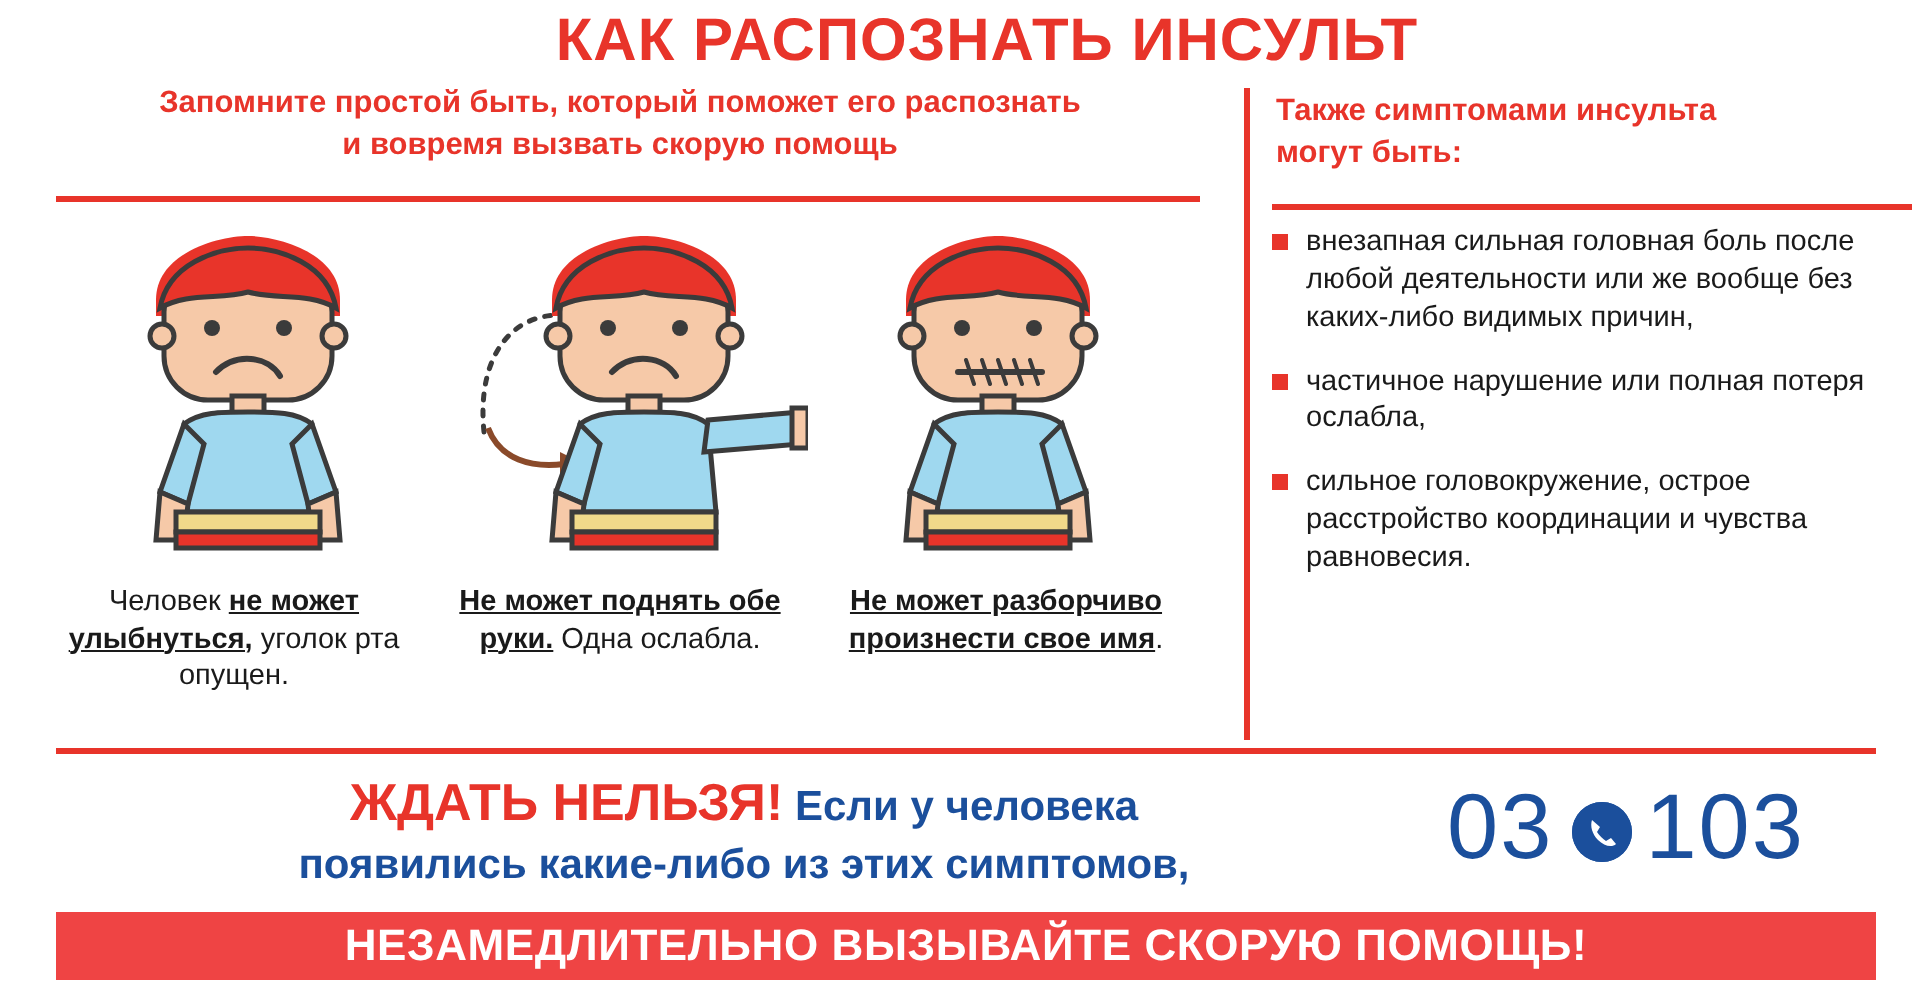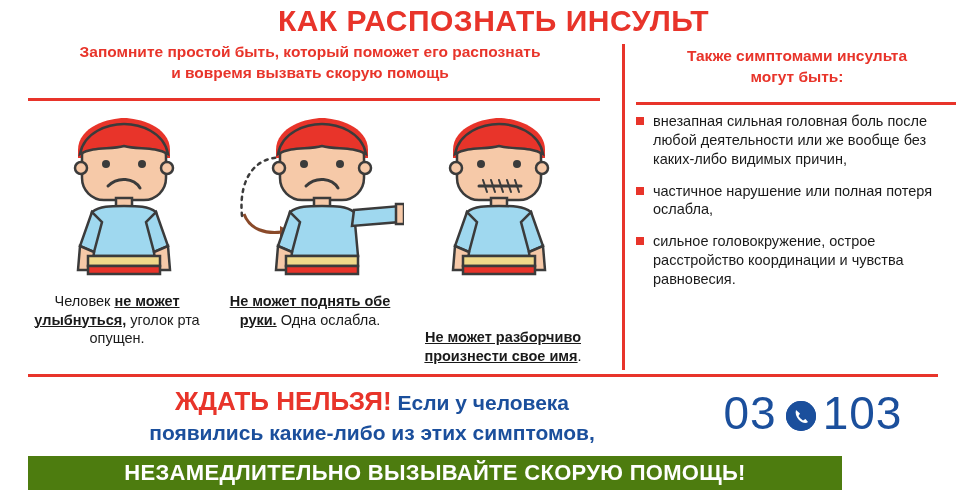--- a/index.html
+++ b/index.html
@@ -85,42 +85,42 @@
     top: 252px;
     width: 190px;
     text-align: center;
     font-size: 14.5px;
     color: #1a1a1a;
     line-height: 1.28;
   }
   .caption b { font-weight: bold; text-decoration: underline; }
   .caption.c1 { left: 22px; }
   .caption.c2 { left: 215px; }
-  .caption.c3 { left: 408px; margin-top: 36px; }
+  .caption.c3 { left: 408px; }
 
   
   .vdiv {
     position: absolute;
     left: 622px;
     top: 44px;
     width: 3px;
     height: 326px;
     background: #e8342a;
   }
 
   
   .right-col {
     position: absolute;
     left: 632px;
     top: 44px;
     width: 330px;
     height: 330px;
   }
   .right-title {
-    text-align: center;
+    text-align: left;
     font-size: 15.5px;
     font-weight: bold;
     color: #e8342a;
     line-height: 1.35;
     padding: 2px 6px 0 6px;
   }
   .right-rule {
     position: absolute;
     left: 4px;
     top: 58px;
@@ -208,23 +208,23 @@
     position: relative;
     top: 3px;
   }
   .phone-icon svg { display: block; }
 
   
   .footer-bar {
     position: absolute;
     left: 28px;
     top: 456px;
-    width: 814px;
+    width: 910px;
     height: 34px;
-    background: #4d7c0f;
+    background: #ef4444;
     color: #ffffff;
     font-size: 22px;
     font-weight: bold;
     display: flex;
     align-items: center;
     justify-content: center;
     letter-spacing: 0.3px;
   }
 </style>
 </head>

